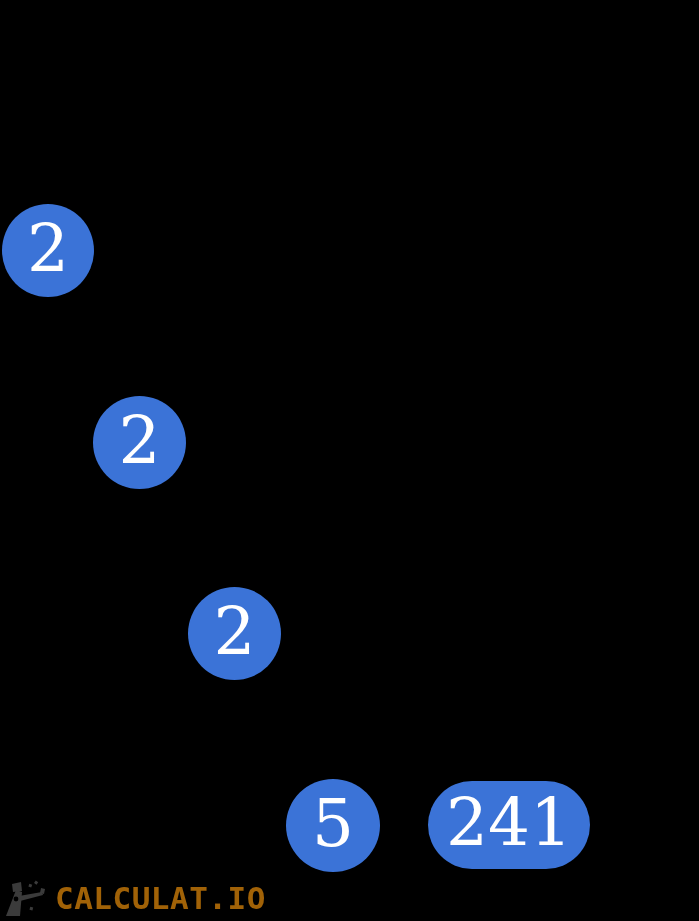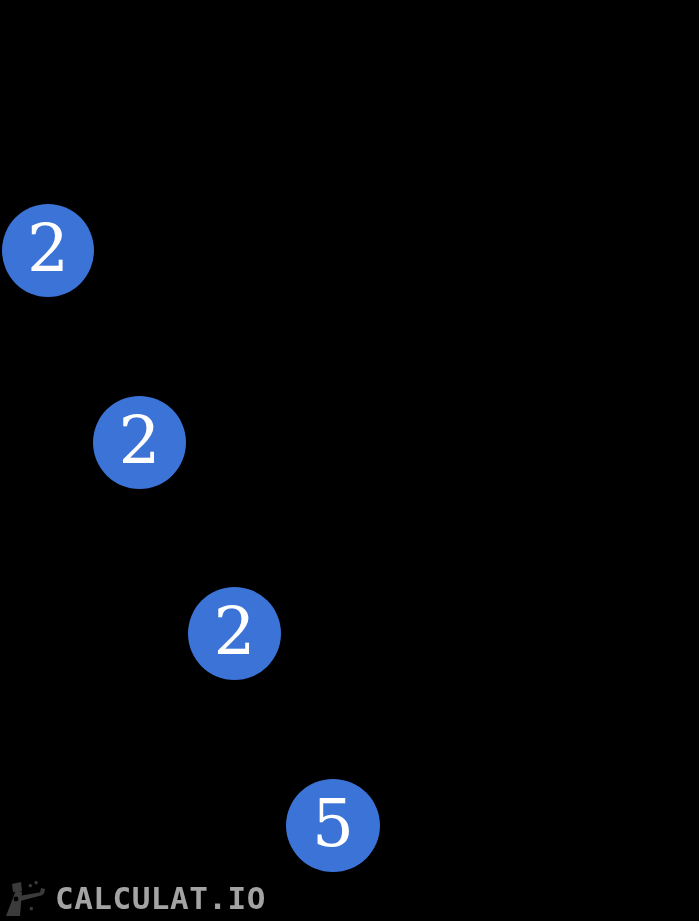--- a/index.html
+++ b/index.html
@@ -51,21 +51,21 @@
   #watermark-logo {
     width: 46px;
     height: 38px;
     flex: 0 0 auto;
   }
   #watermark-text {
     font-family: "DejaVu Sans Mono", monospace;
     font-weight: bold;
     font-size: 31px;
     letter-spacing: 0.5px;
-    color: #a3a3a3;
+    color: #a16207;
     line-height: 1;
     transform: translateY(-1px);
     white-space: nowrap;
   }
 </style>
 </head>
 <body>
 
 <div id="canvas">
 
@@ -78,20 +78,23 @@
   </div>
 
   <div id="node-2c" class="factor-node">
     <span class="digit">2</span>
   </div>
 
   <div id="node-5" class="factor-node">
     <span class="digit">5</span>
   </div>
 
+  <div id="node-241" class="factor-node">
+    <span class="digit">241</span>
+  </div>
 
   <div id="watermark">
     <svg id="watermark-logo" viewBox="0 0 46 38" xmlns="http://www.w3.org/2000/svg" aria-hidden="true">
       <g fill="#3b3b3b" stroke="none">
 
         <path d="M4 36 L14 10 L20 12 L18 36 Z"></path>
 
         <path d="M10 4 L19 2 L20 11 L11 12 Z"></path>
 
         <path d="M17 16 L40 12 L41 15 L18 21 Z"></path>

